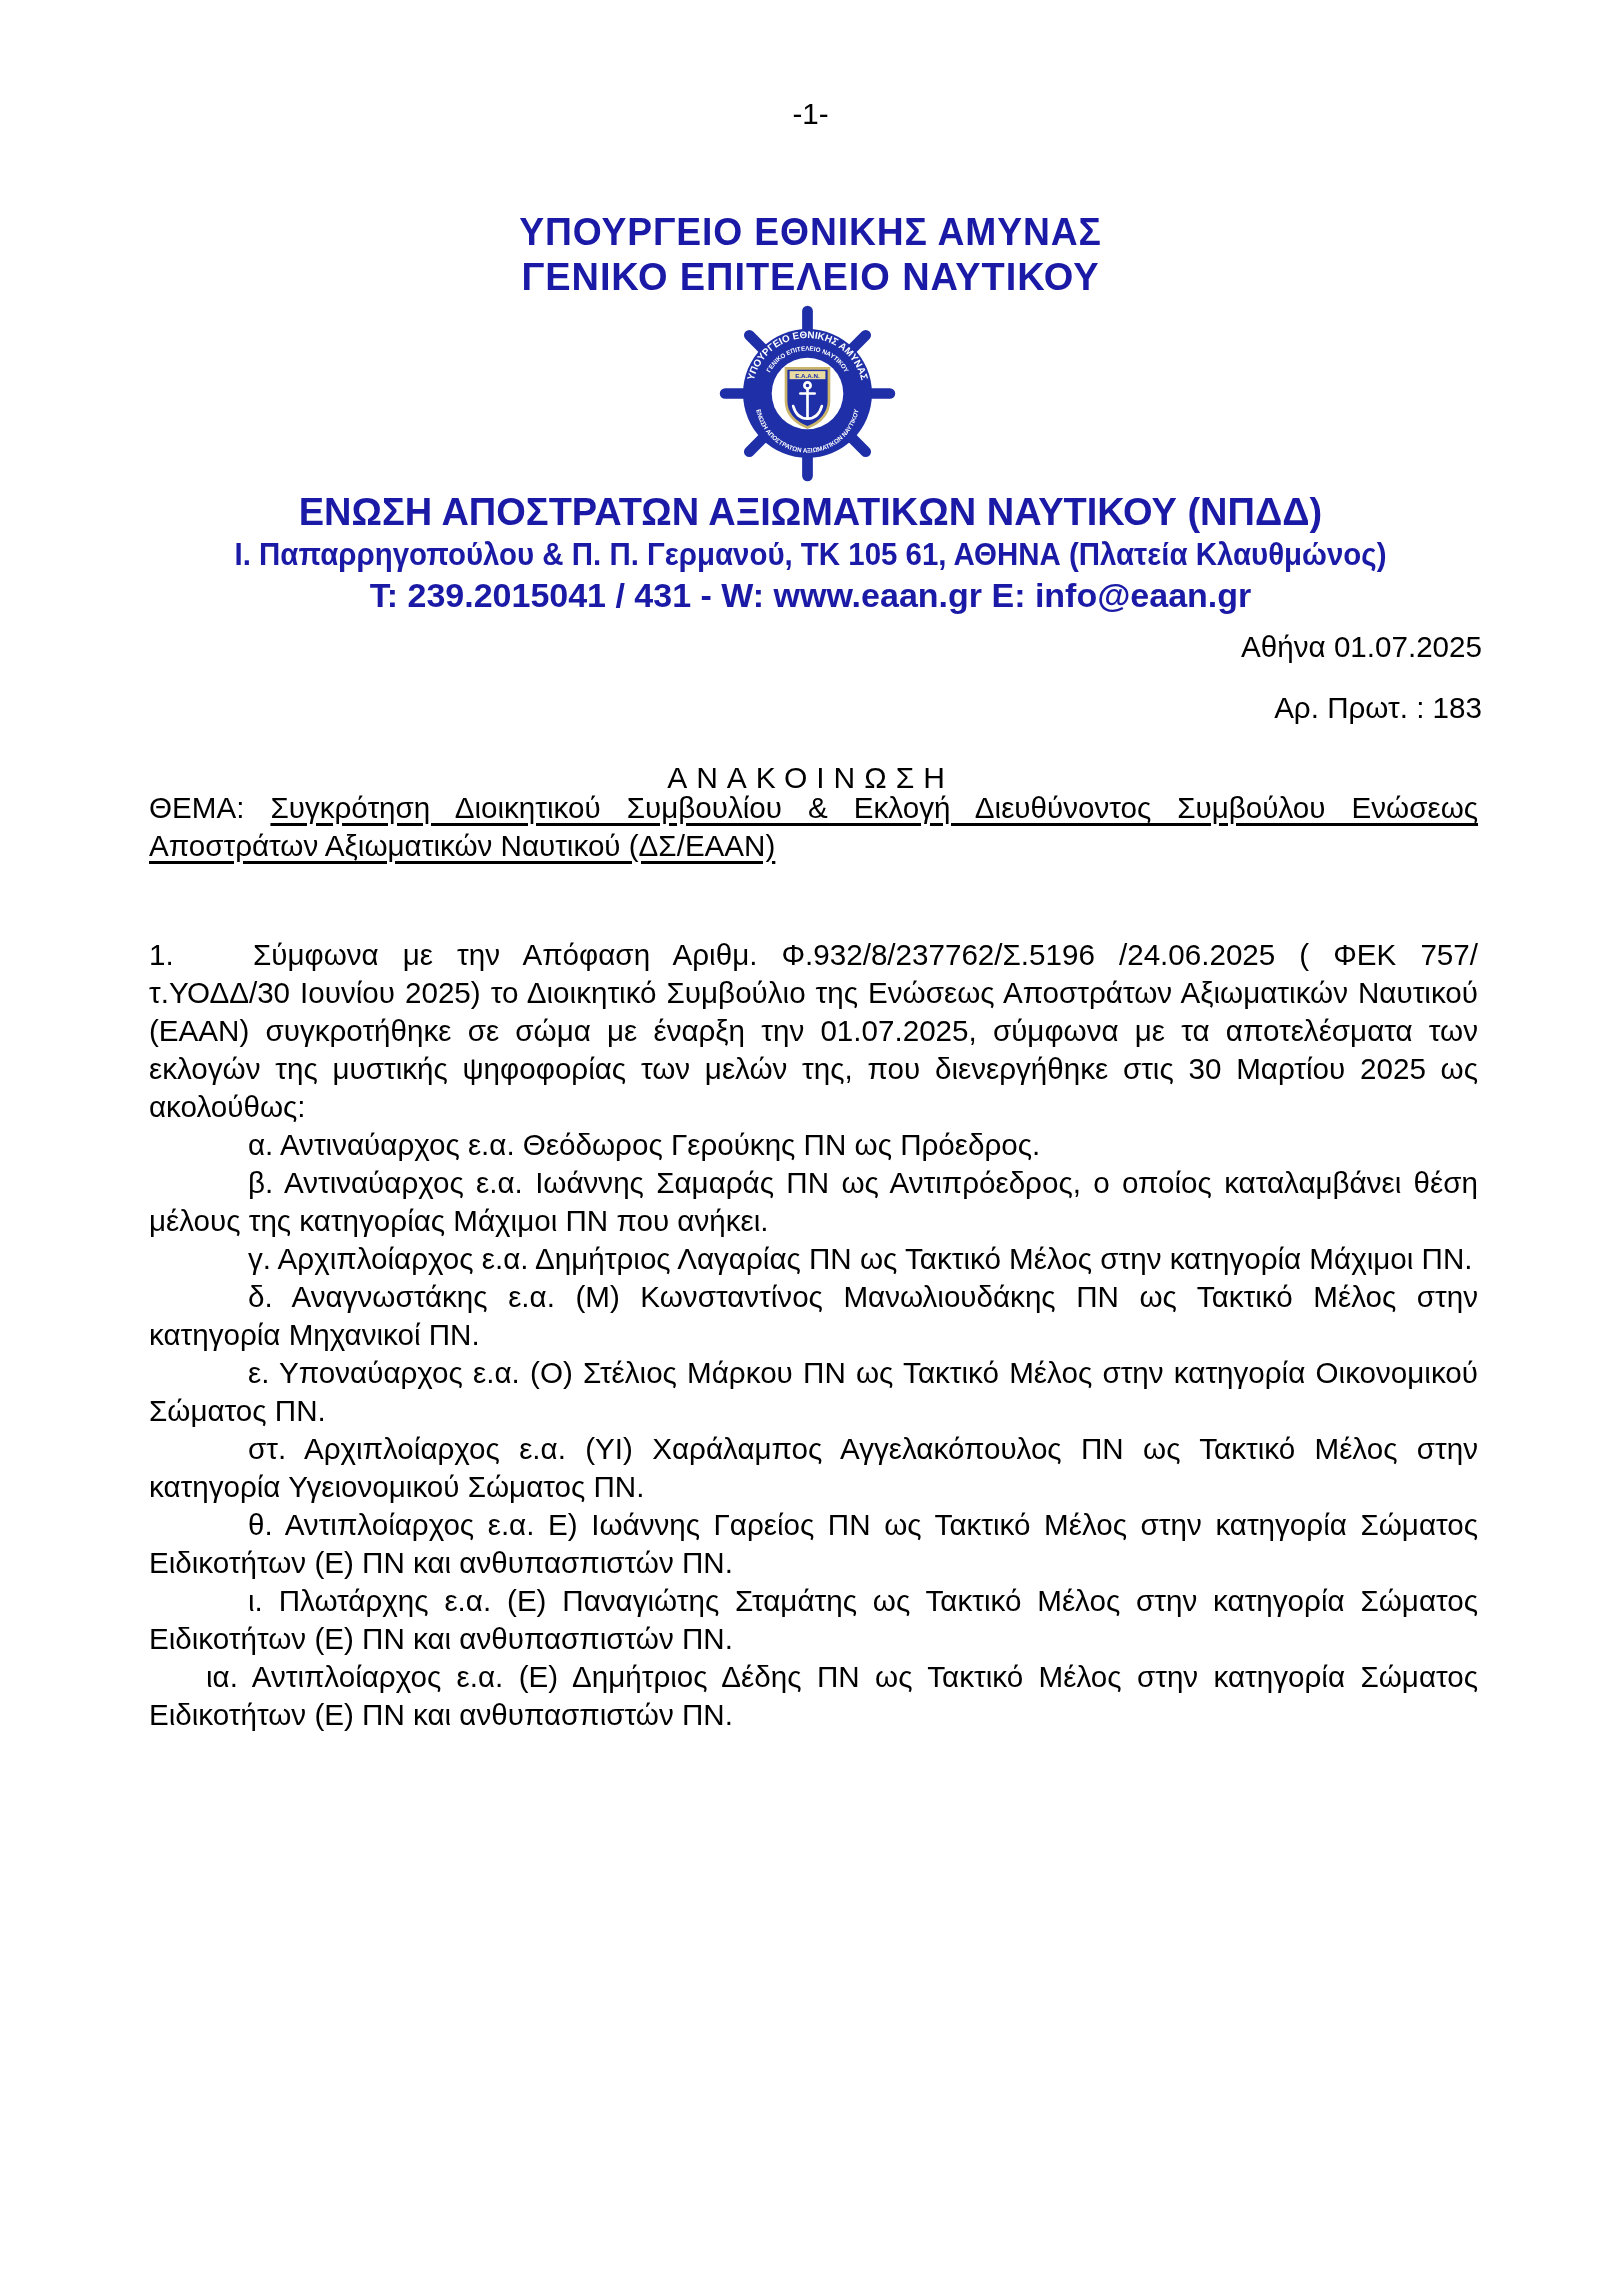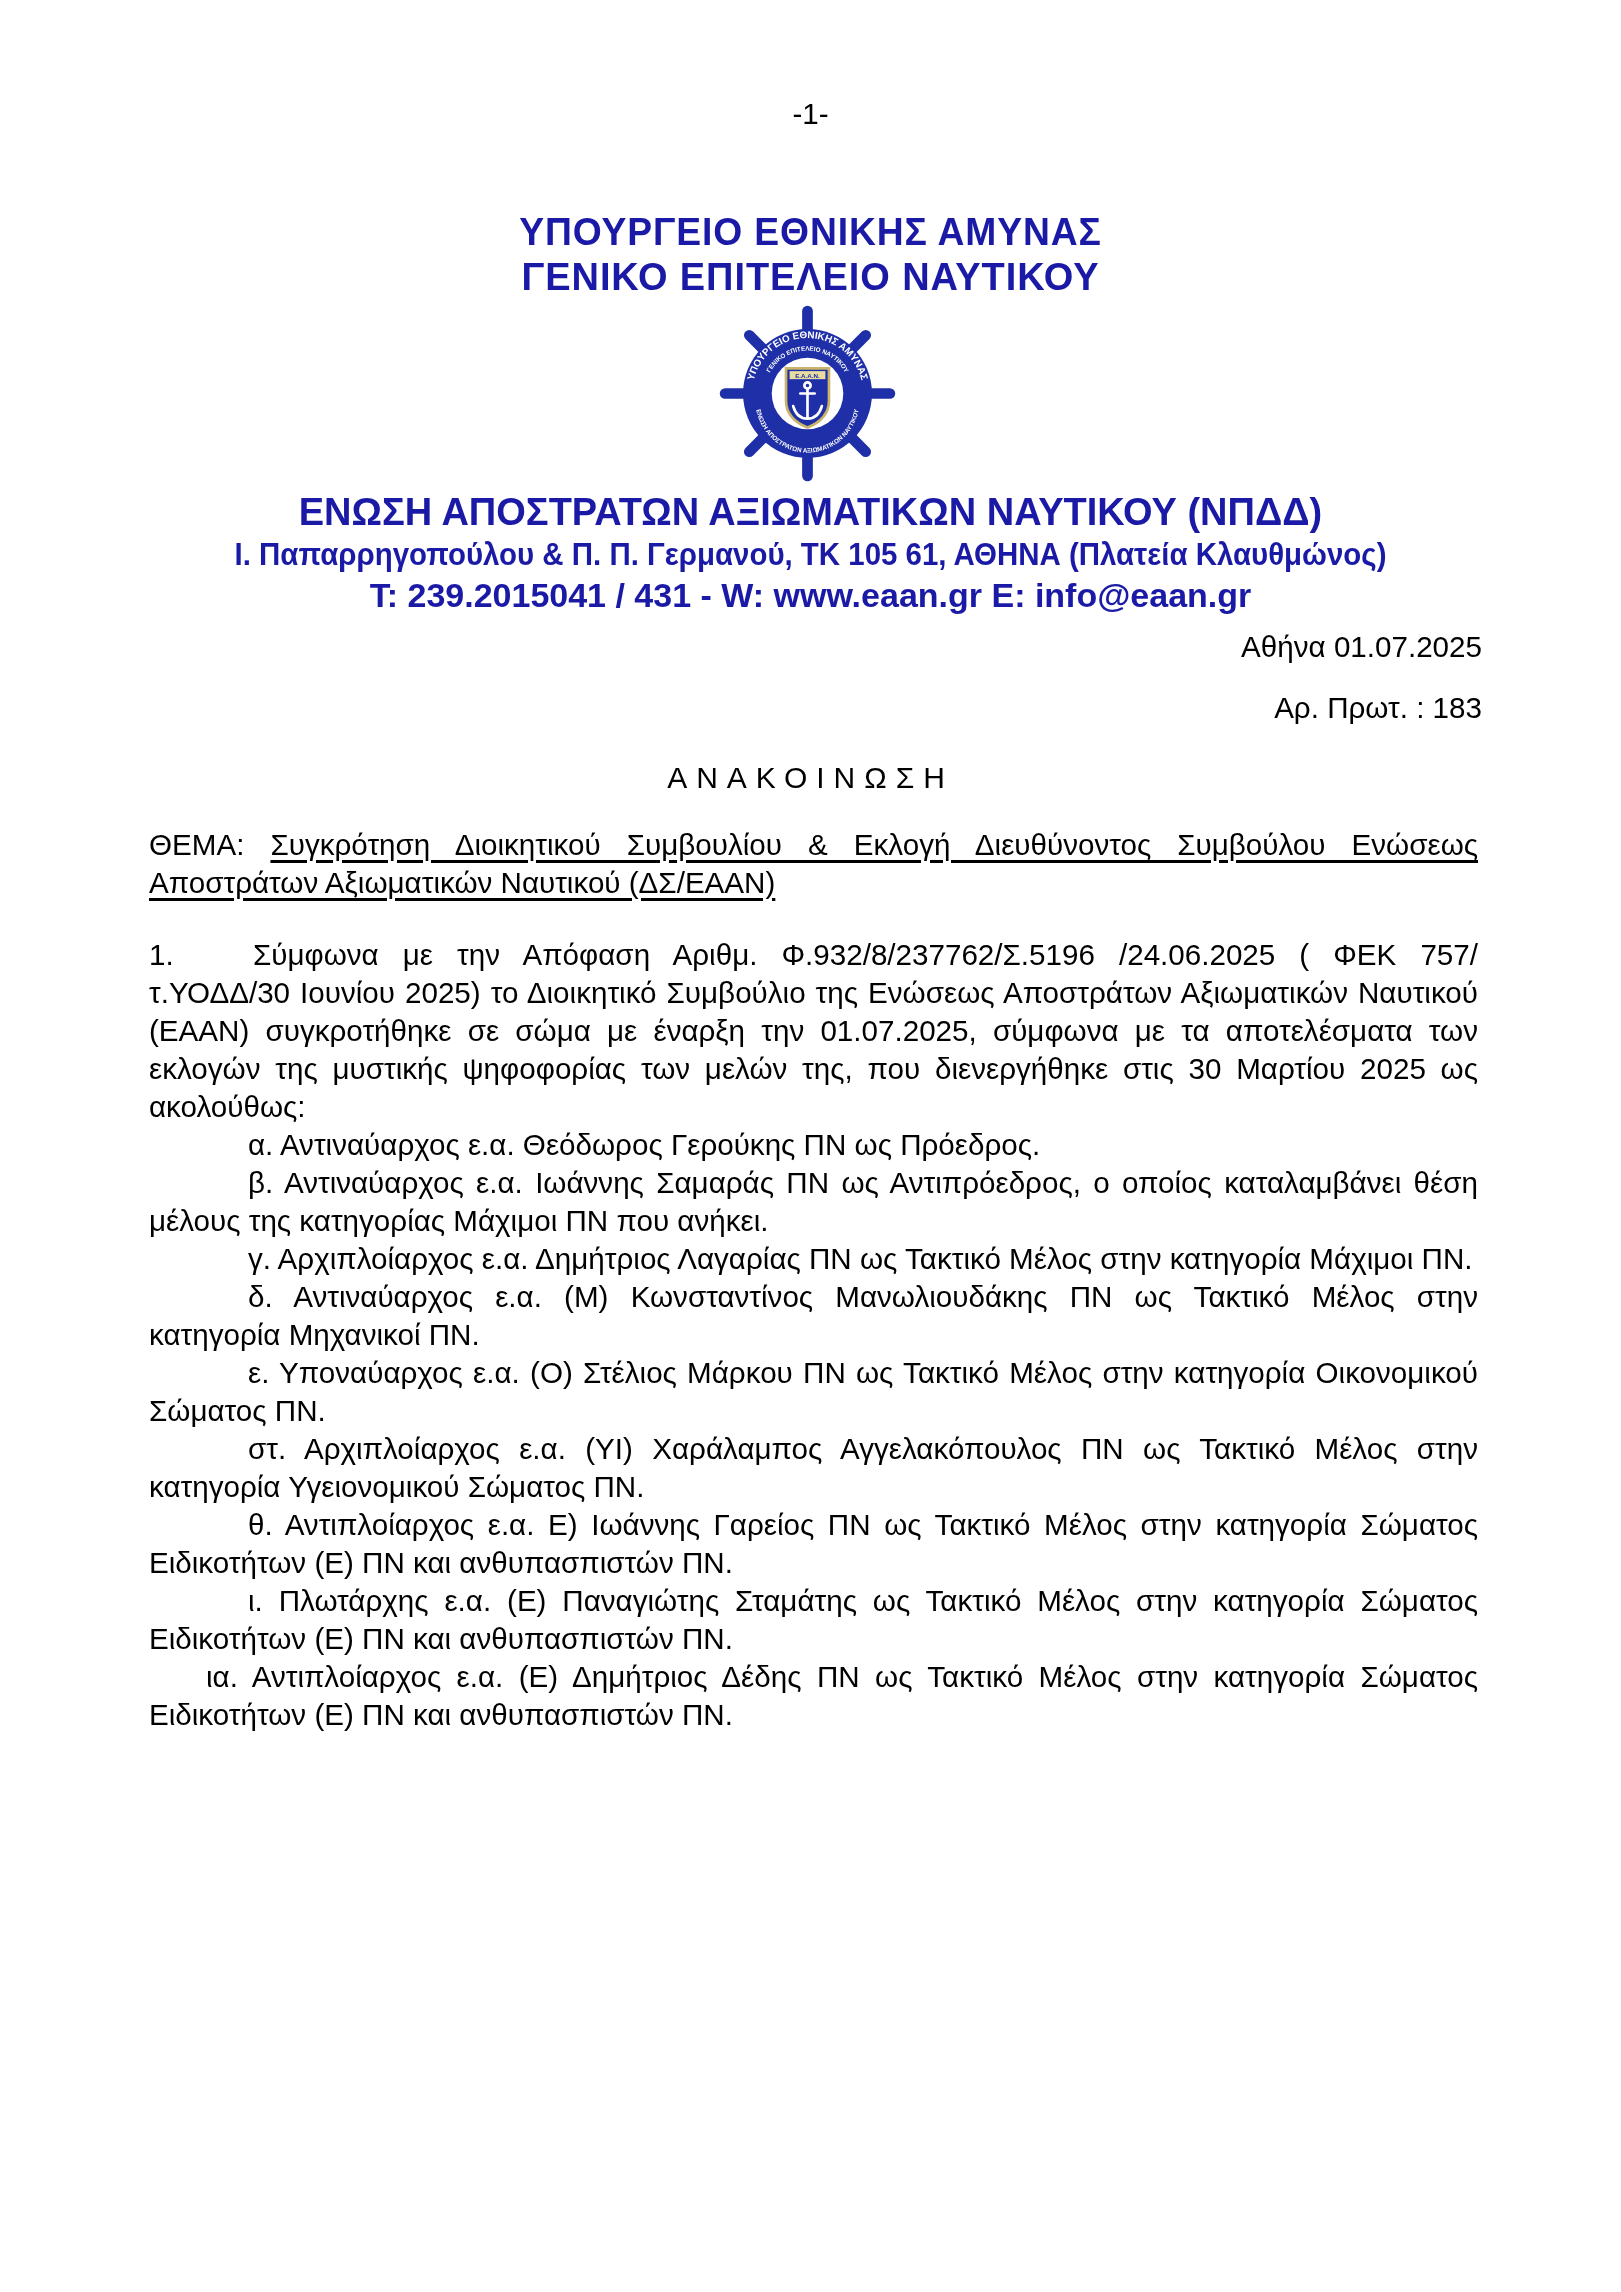--- a/index.html
+++ b/index.html
@@ -10,21 +10,21 @@
   .hdr2 { top: 256px; font-size: 38px; letter-spacing: 0.9px; }
   .logo { position: absolute; top: 304px; left: 718px; width: 179px; height: 179px; }
   .org { position: absolute; left: 0; width: 1621px; text-align: center; color: #1a1aa6; font-weight: bold; }
   .org1 { top: 491px; font-size: 38px; }
   .org2 { top: 536px; font-size: 32px; transform: scaleX(0.92); }
   .org3 { top: 576px; font-size: 34px; }
   .meta { position: absolute; right: 139px; text-align: right; font-size: 29.6px; }
   .meta1 { top: 630px; }
   .meta2 { top: 691px; margin-left: 32px; }
   .title { position: absolute; top: 761px; left: 0; width: 1621px; text-align: center; font-size: 30px; letter-spacing: 9px; text-decoration-thickness: 2.7px; text-underline-offset: 5.4px; }
-  .subject { position: absolute; top: 826px; left: 149px; width: 1329px; font-size: 29.6px; line-height: 38px; text-align: justify; text-align-last: left; }
+  .subject { position: absolute; top: 789px; left: 149px; width: 1329px; font-size: 29.6px; line-height: 38px; text-align: justify; text-align-last: left; }
   .subject .lbl { }
   .subject .u { text-decoration: underline; text-decoration-thickness: 2.7px; text-underline-offset: 4.5px; }
   .body { position: absolute; top: 936px; left: 149px; width: 1329px; font-size: 29.6px; line-height: 38px; }
   .p { text-align: justify; margin: 0; }
   .p1 { text-indent: 0; }
   .p1 .num { display: inline-block; width: 104px; }
   .item { text-align: justify; margin: 0; text-indent: 99px; }
   .item.last { text-indent: 57px; }
   svg text { font-family: "Liberation Sans", sans-serif; font-weight: bold; }
 </style>
@@ -86,20 +86,20 @@
 
 <div class="subject">
   <span class="lbl">ΘΕΜΑ: </span><span class="u">Συγκρότηση  Διοικητικού Συμβουλίου &amp;  Εκλογή Διευθύνοντος Συμβούλου Ενώσεως Αποστράτων Αξιωματικών  Ναυτικού  (ΔΣ/ΕΑΑΝ)</span>
 </div>
 
 <div class="body">
   <p class="p p1"><span class="num">1.</span><span>Σύμφωνα με την Απόφαση Αριθμ. Φ.932/8/237762/Σ.5196 /24.06.2025 ( ΦΕΚ 757/ τ.ΥΟΔΔ/30 Ιουνίου 2025) το Διοικητικό Συμβούλιο της Ενώσεως Αποστράτων Αξιωματικών Ναυτικού (ΕΑΑΝ) συγκροτήθηκε σε σώμα με έναρξη την 01.07.2025, σύμφωνα με τα αποτελέσματα των εκλογών της μυστικής ψηφοφορίας των μελών της, που διενεργήθηκε στις 30 Μαρτίου 2025 ως ακολούθως:</span></p>
   <p class="item">α. Αντιναύαρχος ε.α. Θεόδωρος Γερούκης ΠΝ ως Πρόεδρος.</p>
   <p class="item">β. Αντιναύαρχος ε.α. Ιωάννης Σαμαράς ΠΝ ως Αντιπρόεδρος, ο οποίος καταλαμβάνει θέση μέλους της κατηγορίας Μάχιμοι ΠΝ που ανήκει.</p>
   <p class="item">γ. Αρχιπλοίαρχος ε.α. Δημήτριος Λαγαρίας ΠΝ ως Τακτικό Μέλος στην κατηγορία Μάχιμοι ΠΝ.</p>
-  <p class="item">δ. Αντιναύαρχος ε.α. (Μ) Κωνσταντίνος Μανωλιουδάκης ΠΝ ως Τακτικό Μέλος στην κατηγορία Μηχανικοί ΠΝ.</p>
+  <p class="item">δ. Αναγνωστάκης ε.α. (Μ) Κωνσταντίνος Μανωλιουδάκης ΠΝ ως Τακτικό Μέλος στην κατηγορία Μηχανικοί ΠΝ.</p>
   <p class="item">ε. Υποναύαρχος ε.α. (Ο) Στέλιος Μάρκου ΠΝ ως Τακτικό Μέλος στην κατηγορία Οικονομικού Σώματος ΠΝ.</p>
   <p class="item">στ. Αρχιπλοίαρχος ε.α. (ΥΙ) Χαράλαμπος Αγγελακόπουλος ΠΝ ως Τακτικό Μέλος στην κατηγορία  Υγειονομικού Σώματος ΠΝ.</p>
   <p class="item">θ. Αντιπλοίαρχος ε.α. Ε) Ιωάννης Γαρείος ΠΝ ως Τακτικό Μέλος στην κατηγορία Σώματος Ειδικοτήτων (Ε) ΠΝ και ανθυπασπιστών ΠΝ.</p>
   <p class="item">ι. Πλωτάρχης ε.α. (Ε) Παναγιώτης Σταμάτης ως Τακτικό Μέλος στην κατηγορία Σώματος Ειδικοτήτων (Ε) ΠΝ και ανθυπασπιστών ΠΝ.</p>
   <p class="item last">ια. Αντιπλοίαρχος ε.α. (Ε) Δημήτριος Δέδης ΠΝ ως Τακτικό Μέλος στην κατηγορία Σώματος Ειδικοτήτων (Ε) ΠΝ και ανθυπασπιστών ΠΝ.</p>
 </div>
 
 
 </body></html>

